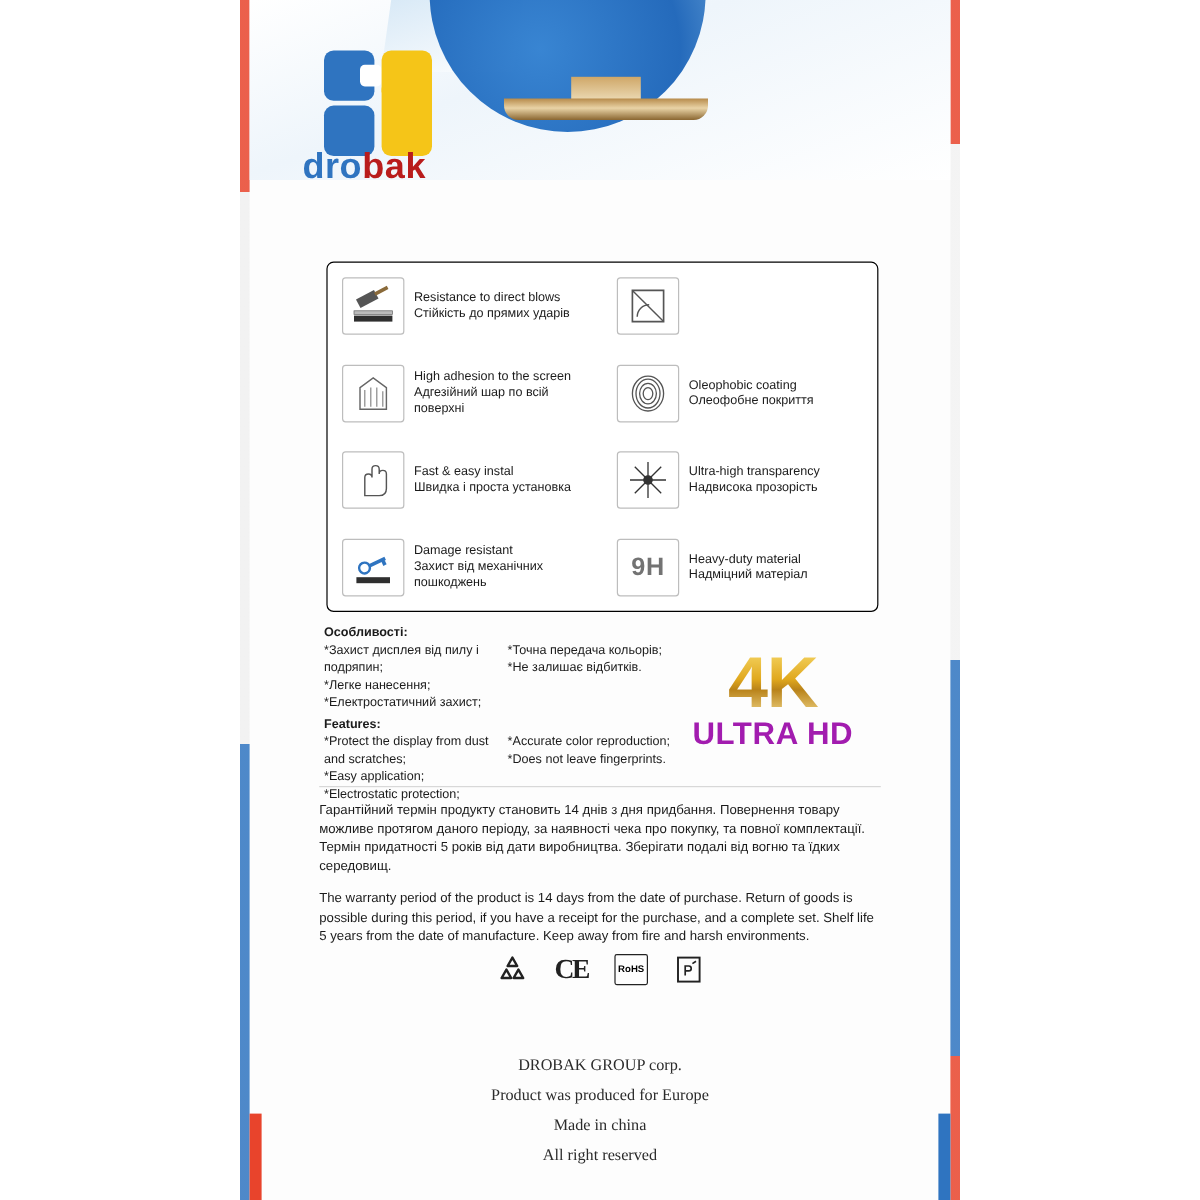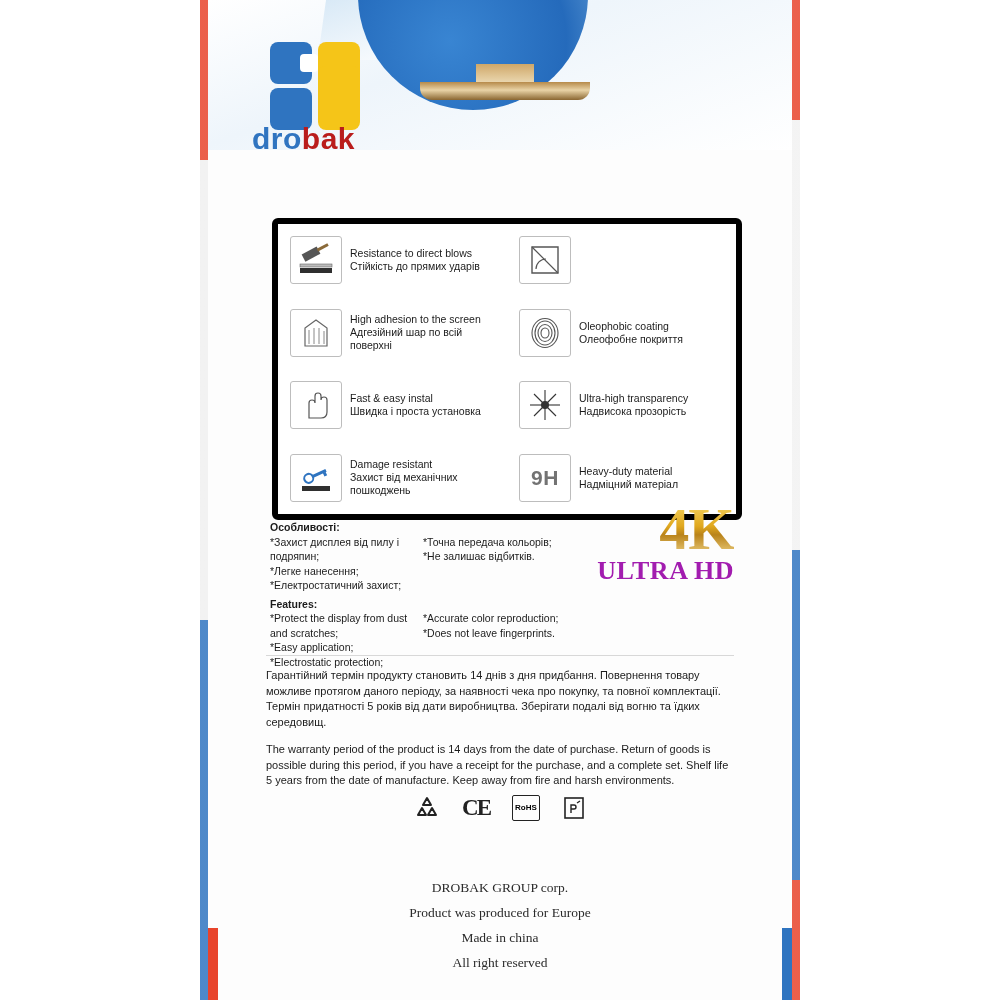--- a/index.html
+++ b/index.html
@@ -134,21 +134,21 @@
     letter-spacing: .4px;
   }
 
   
   .feature-box {
     position: absolute;
     left: 72px;
     top: 218px;
     width: 458px;
     height: 290px;
-    border: 6px solid #000000;
+    border: 1px solid #000000;
     border-radius: 6px;
     background: #fff;
   }
   .fgrid {
     position: absolute;
     inset: 0;
     display: grid;
     grid-template-columns: 1fr 1fr;
     grid-template-rows: repeat(4, 1fr);
   }
@@ -198,24 +198,23 @@
   .specs .two {
     display: flex;
     gap: 6px;
   }
   .specs .two .col { width: 150px; }
 
   
   .badge4k {
     position: absolute;
     right: 66px;
-    top: 500px;
+    top: 540px;
     width: 180px;
-    text-align: right;
-    font-family: Liberation Serif, serif;
+    text-align: center;
   }
   .badge4k .big {
     font-size: 60px;
     font-weight: bold;
     line-height: 58px;
     letter-spacing: -1px;
     background: linear-gradient(to bottom,#f7d96a 0%, #e0a81e 45%, #b9831a 60%, #f3d98c 100%);
     -webkit-background-clip: text;
     background-clip: text;
     color: transparent;

